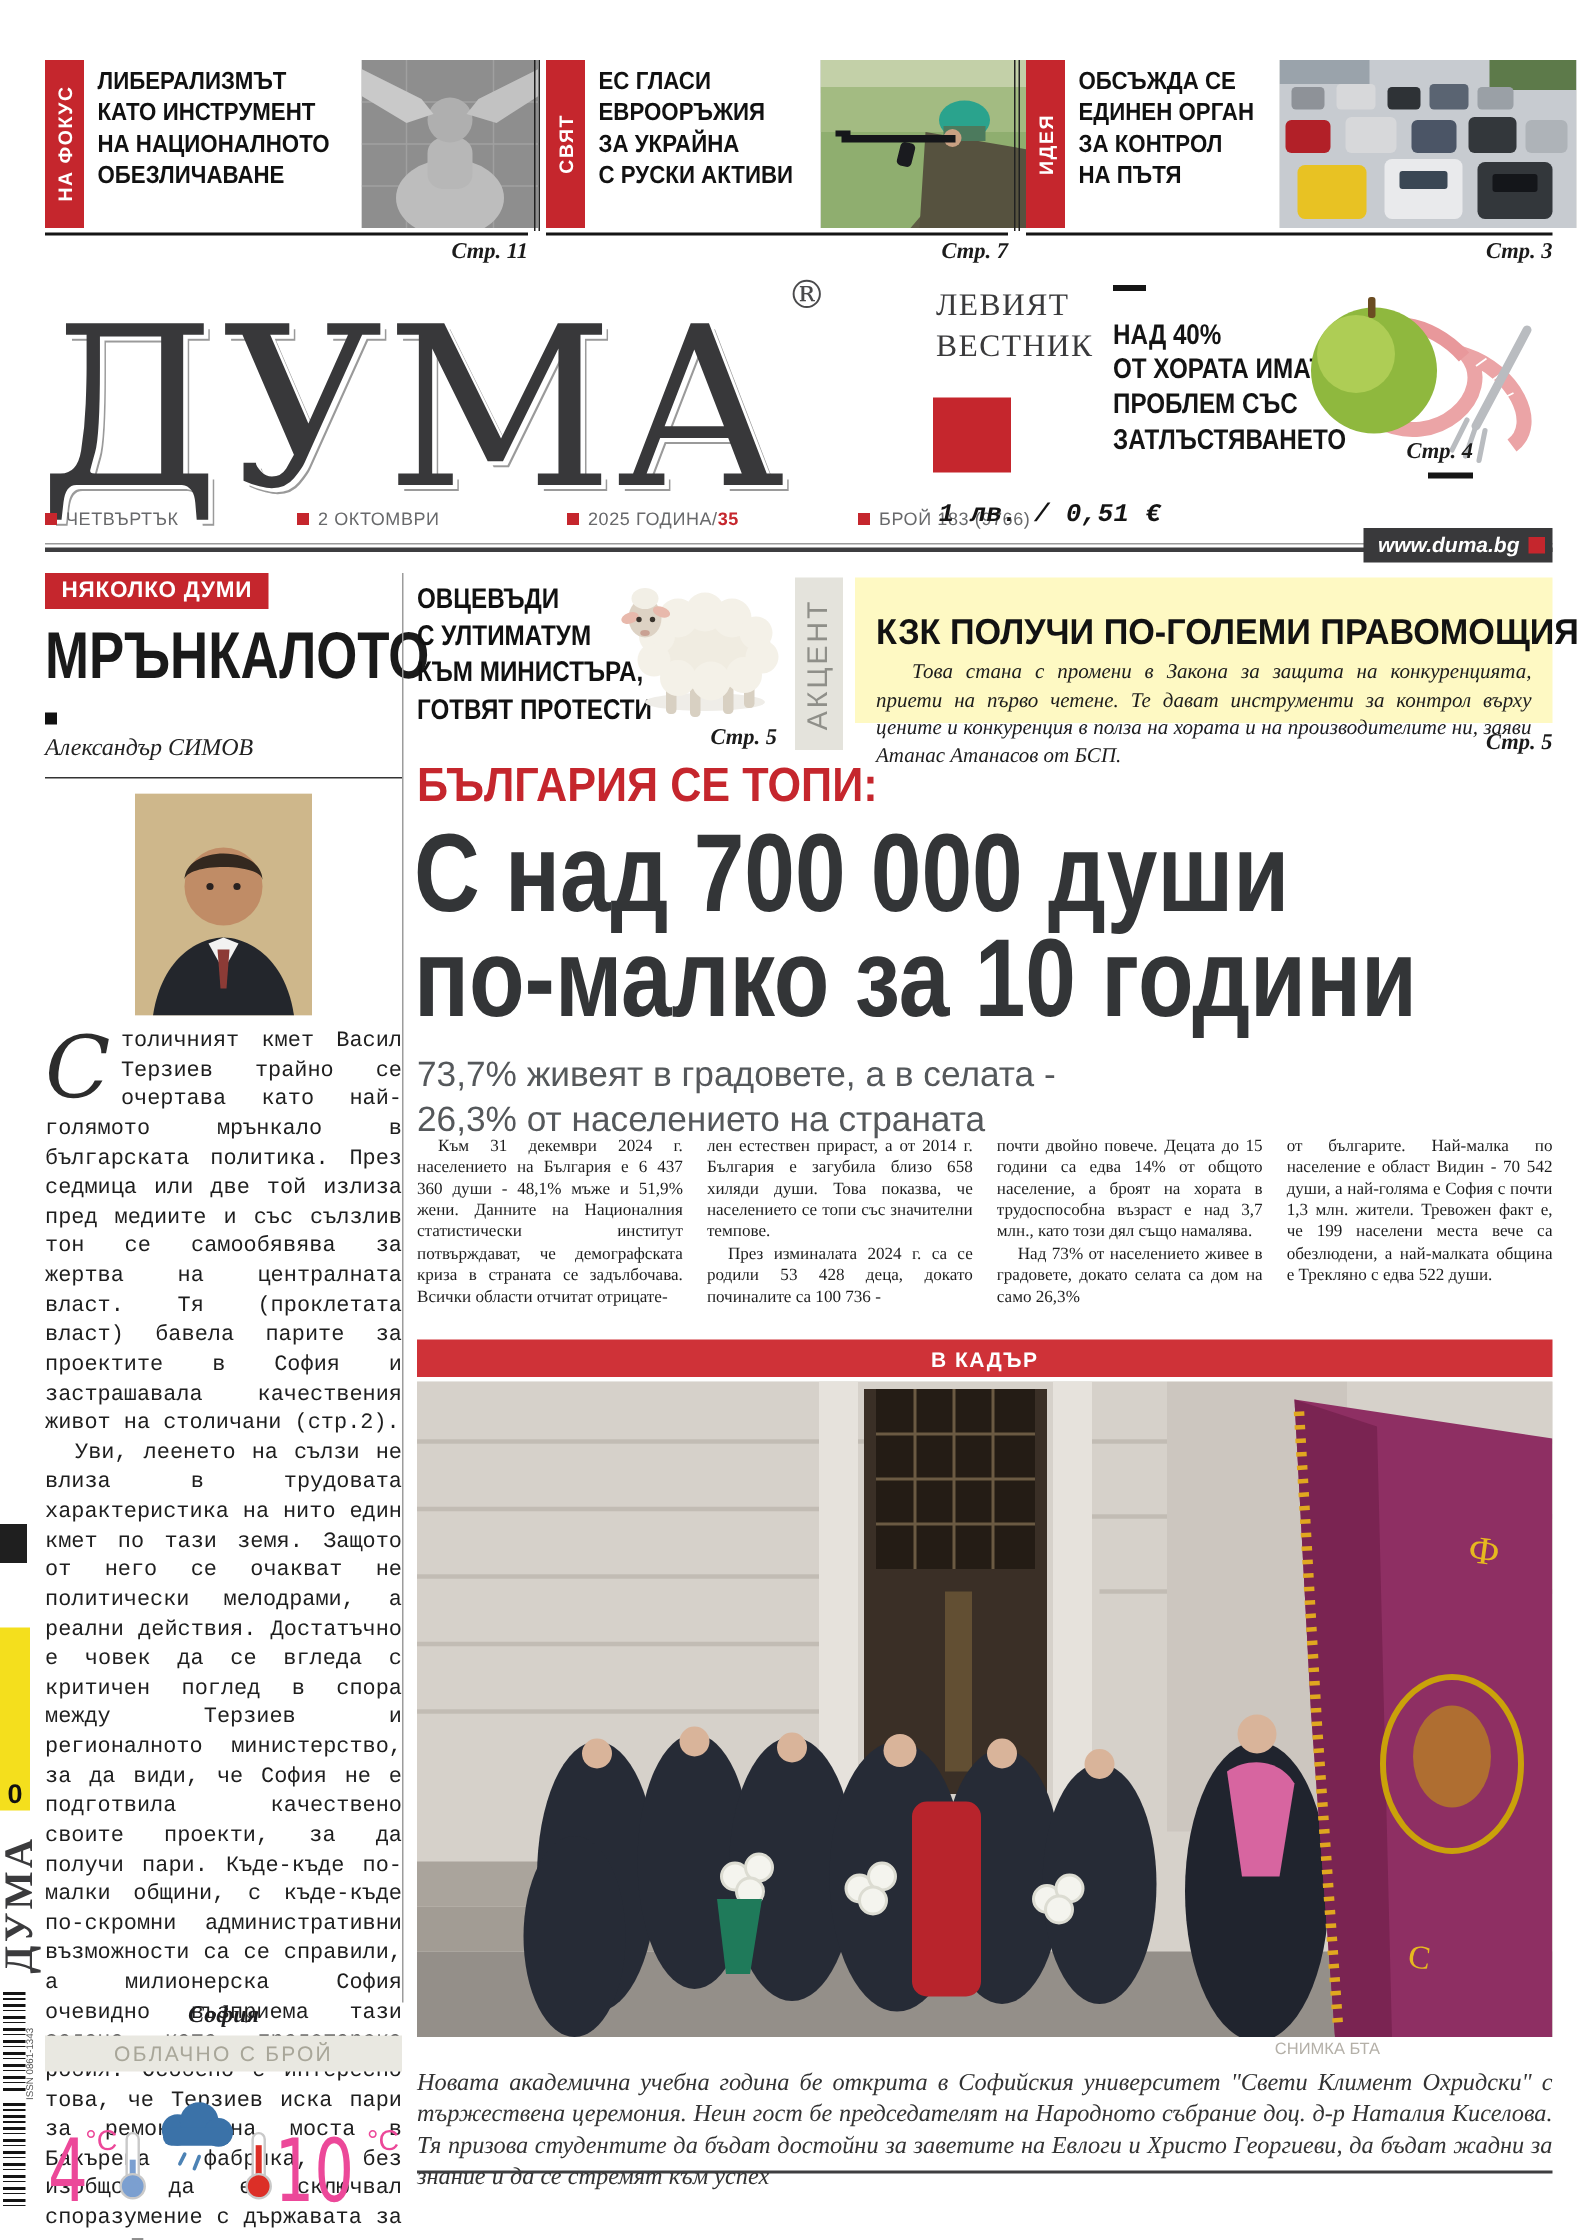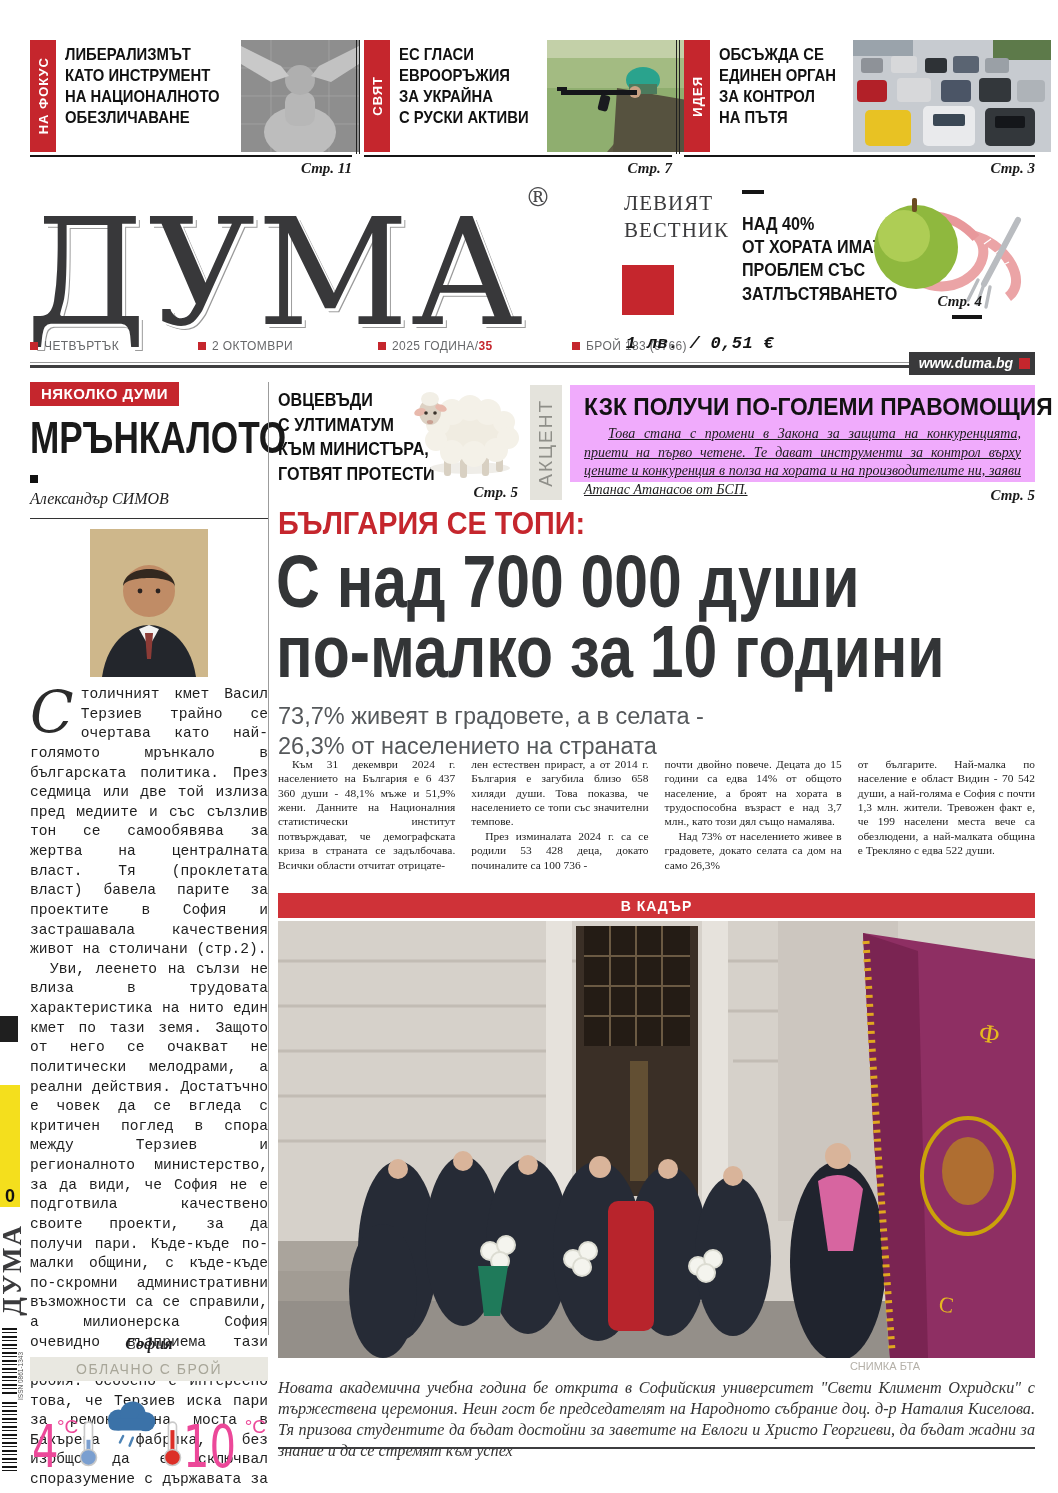--- a/index.html
+++ b/index.html
@@ -70,21 +70,21 @@
   .col-divider{position:absolute;left:268px;top:382px;height:953px;border-left:1px solid #9c9c9c;}
   
   .sheep-title{position:absolute;left:278px;top:388px;font-weight:bold;font-size:19px;line-height:1.3;color:#111;}
   .sheep-title .sqz{transform:scaleX(.85);}
   .sheep-img{position:absolute;left:408px;top:386px;width:112px;height:96px;}
   .sheep-page{position:absolute;left:408px;top:484px;width:110px;text-align:right;}
   .accent-tab{position:absolute;left:530px;top:385px;width:32px;height:115px;background:#e4e3dc;
               display:flex;align-items:center;justify-content:center;}
   .accent-tab span{writing-mode:vertical-rl;transform:rotate(180deg);color:#8f8f89;
               font-size:19px;letter-spacing:2px;}
-  .kzk-box{position:absolute;left:570px;top:385px;width:465px;height:97px;background:#f0abfc;padding:8px 14px 0;text-decoration:underline;}
+  .kzk-box{position:absolute;left:570px;top:385px;width:465px;height:97px;background:#fef9c3;padding:23px 14px 0;}
   .kzk-title{font-weight:bold;font-size:24px;color:#121212;}
   .kzk-title .sqz{transform:scaleX(.95);}
   .kzk-text{font-family:"Liberation Serif",serif;font-style:italic;font-size:14px;line-height:1.33;
             text-align:justify;text-indent:24px;margin-top:4px;color:#1c1c1c;}
   .kzk-page{position:absolute;left:935px;top:487px;width:100px;text-align:right;}
   
   .kicker{position:absolute;left:278px;top:505px;color:var(--red);font-weight:bold;font-size:32px;}
   .kicker .sqz{transform:scaleX(.9);}
   .headline{position:absolute;left:276px;top:547px;font-weight:bold;font-size:74px;line-height:.94;color:var(--dark);}
   .headline .sqz{transform:scaleX(.82);}

